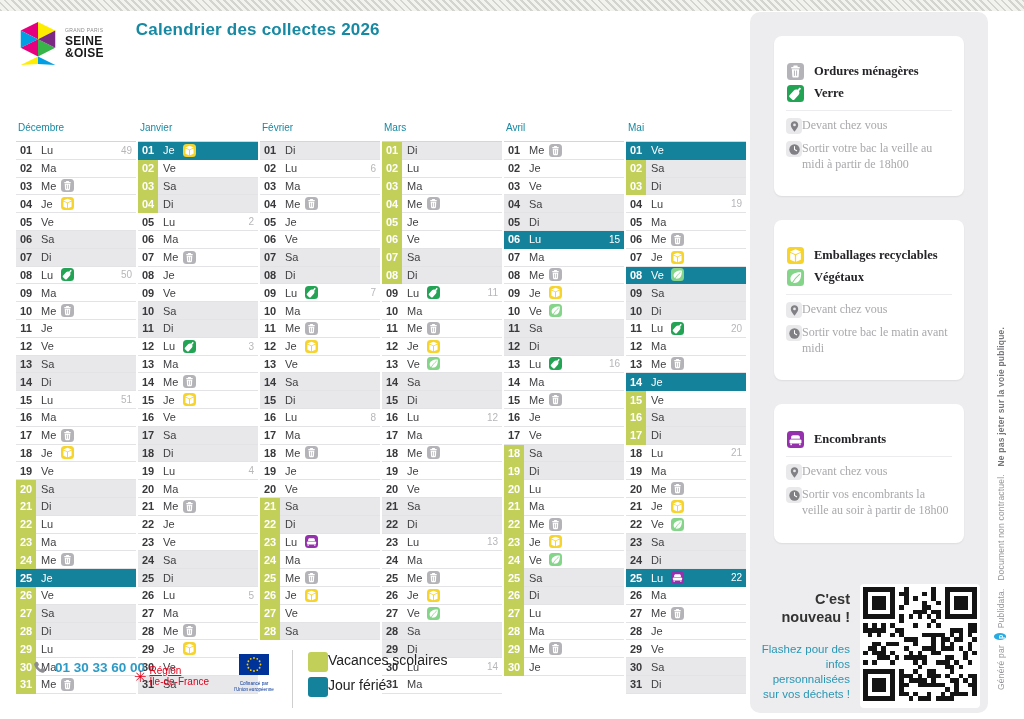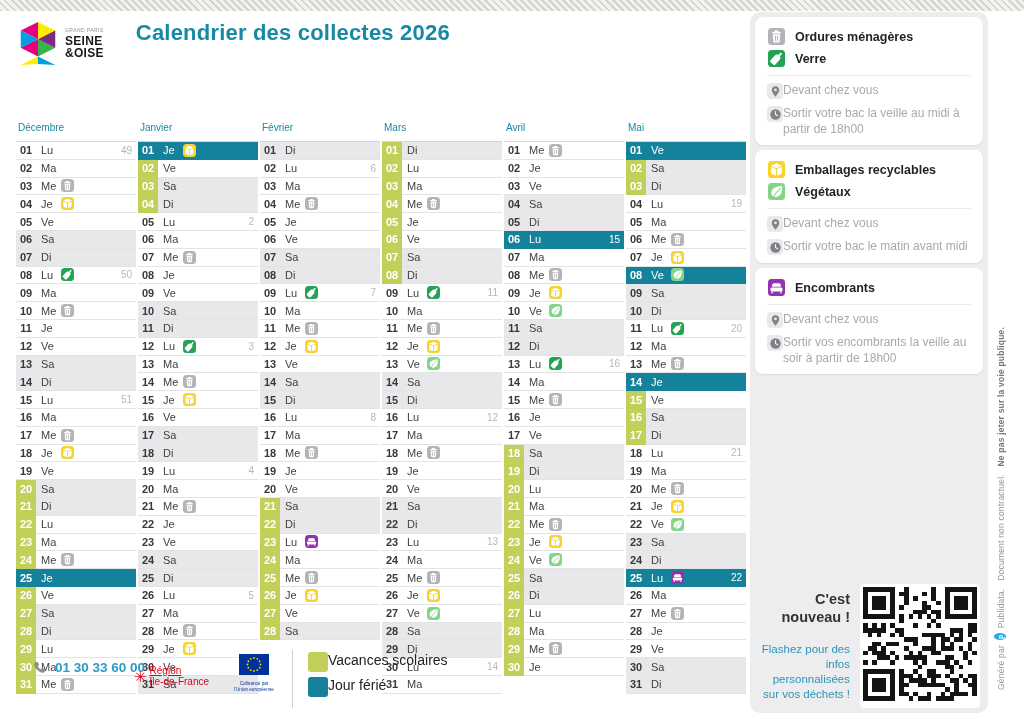--- a/index.html
+++ b/index.html
@@ -10,21 +10,21 @@
   }
   .hatch-top{position:absolute;left:0;top:0;width:1024px;height:11px;
     background:repeating-linear-gradient(45deg,#d3d3cf 0 2px,#f2f2ef 2px 5px);}
   
   .header{position:absolute;left:16px;top:20px;display:flex;gap:14px;align-items:flex-start;}
   .logo{display:flex;gap:5px;align-items:center;}
   .logo-text{display:flex;flex-direction:column;line-height:1;}
   .logo-top{font-size:5px;color:#8a8a8a;letter-spacing:.4px;margin-bottom:2px;}
   .logo-l1,.logo-l2{font-size:12px;font-weight:bold;color:#1a1a1a;letter-spacing:.3px;}
   .h-text{margin-left:18px;}
-  .h-title{color:#1789a3;font-size:22px;font-weight:bold;letter-spacing:.2px;}
+  .h-title{color:#1789a3;font-size:17px;font-weight:bold;letter-spacing:.2px;}
   .h-addr{margin-top:7px;display:flex;align-items:center;gap:7px;font-size:13px;color:#222;}
   .h-addr b{font-weight:bold;}
   .pin-circle{width:17px;height:17px;border-radius:50%;background:#e9e9eb;display:inline-flex;align-items:center;justify-content:center;flex:0 0 auto;}
   
   .calendar{position:absolute;left:16px;top:78px;display:flex;gap:2px;}
   .month{width:120px;}
   .month-h{height:19px;color:#1789a3;font-size:10px;padding-left:2px;margin-top:44px;}
   .rows{border-top:1px solid #d6d6d8;}
   .drow{height:17.8px;box-sizing:border-box;border-bottom:1px solid #e3e3e5;
     display:flex;align-items:center;font-size:11px;color:#3f3f42;position:relative;}
@@ -34,21 +34,21 @@
   .drow.vac .dnum{background:#c2d05a;color:#fff;box-shadow:0 1px 0 0 #c2d05a;}
   .drow.hol{background:#15829b;border-bottom-color:#15829b;}
   .drow.hol .dnum,.drow.hol .dabbr,.drow.hol .wk{color:#fff;}
   .dabbr{margin-left:5px;width:19px;flex:0 0 auto;}
   .wk{margin-left:auto;margin-right:4px;font-size:10px;color:#b7b7bb;}
   .chip{display:inline-flex;align-items:center;justify-content:center;border-radius:3.5px;
     flex:0 0 auto;margin-left:1px;}
   .chip svg{width:100%;height:100%;display:block;}
   
   .sidebar{position:absolute;left:750px;top:12px;width:238px;bottom:6px;background:#ededef;border-radius:10px;}
-  .card{background:#fff;border-radius:8px;margin:5px;padding:6px 12px;box-shadow:0 1px 2px rgba(0,0,0,.07);}
+  .card{background:#fff;border-radius:8px;margin:24px;padding:22px 12px;box-shadow:0 1px 2px rgba(0,0,0,.07);font-family:Liberation Serif, serif;}
   .l-item{display:flex;align-items:center;gap:10px;margin:5px 0;font-size:12.5px;font-weight:bold;color:#242428;}
   .l-div{border-top:1px solid #ececee;margin:8px 0 7px 0;}
   .l-grey{display:flex;align-items:flex-start;margin:7px 0 2px 0;font-size:12px;color:#a9a9ad;line-height:1.3;}
   .grey-chip{width:16px;height:16px;border-radius:4px;background:#e9e9eb;display:inline-flex;
     align-items:center;justify-content:center;flex:0 0 auto;margin-top:0px;}
   .grey-chip svg{width:13px;height:13px;display:block;}
   
   .qr-panel{position:absolute;left:758px;top:584px;width:222px;display:flex;gap:10px;align-items:flex-start;}
   .qr-text{width:92px;text-align:right;margin-top:6px;}
   .qr-title{font-size:14.5px;font-weight:bold;color:#333;line-height:1.25;}

